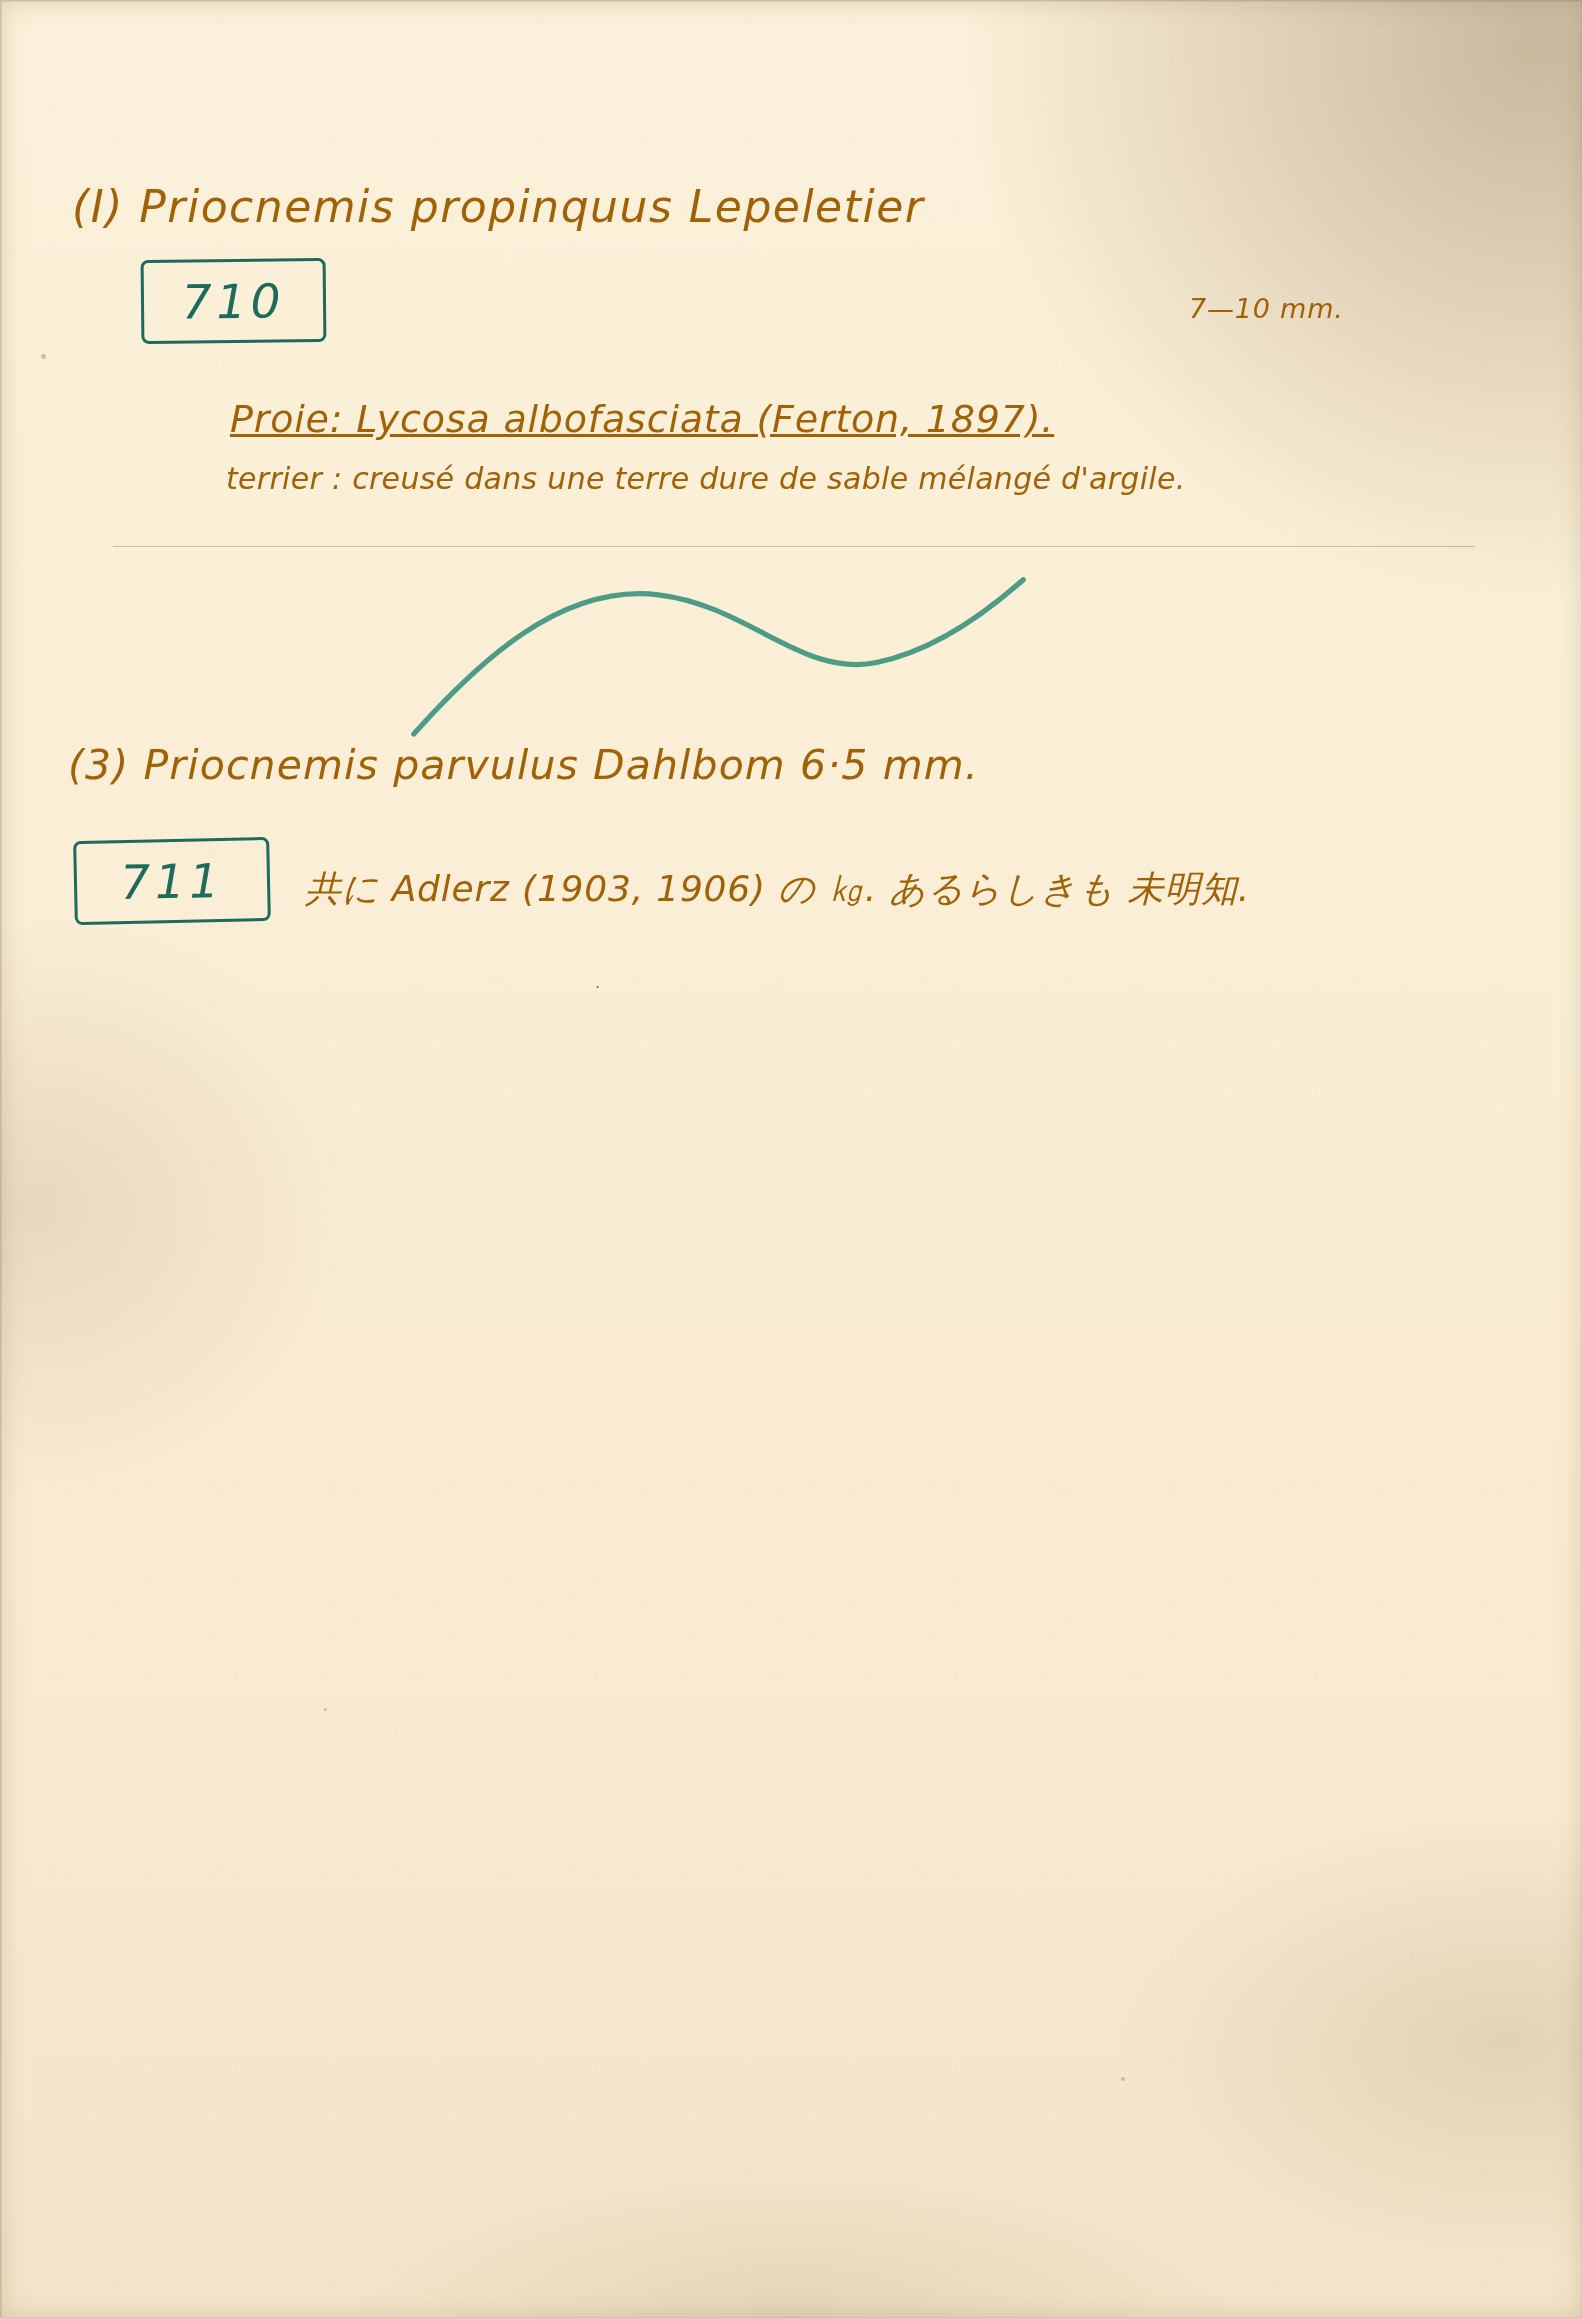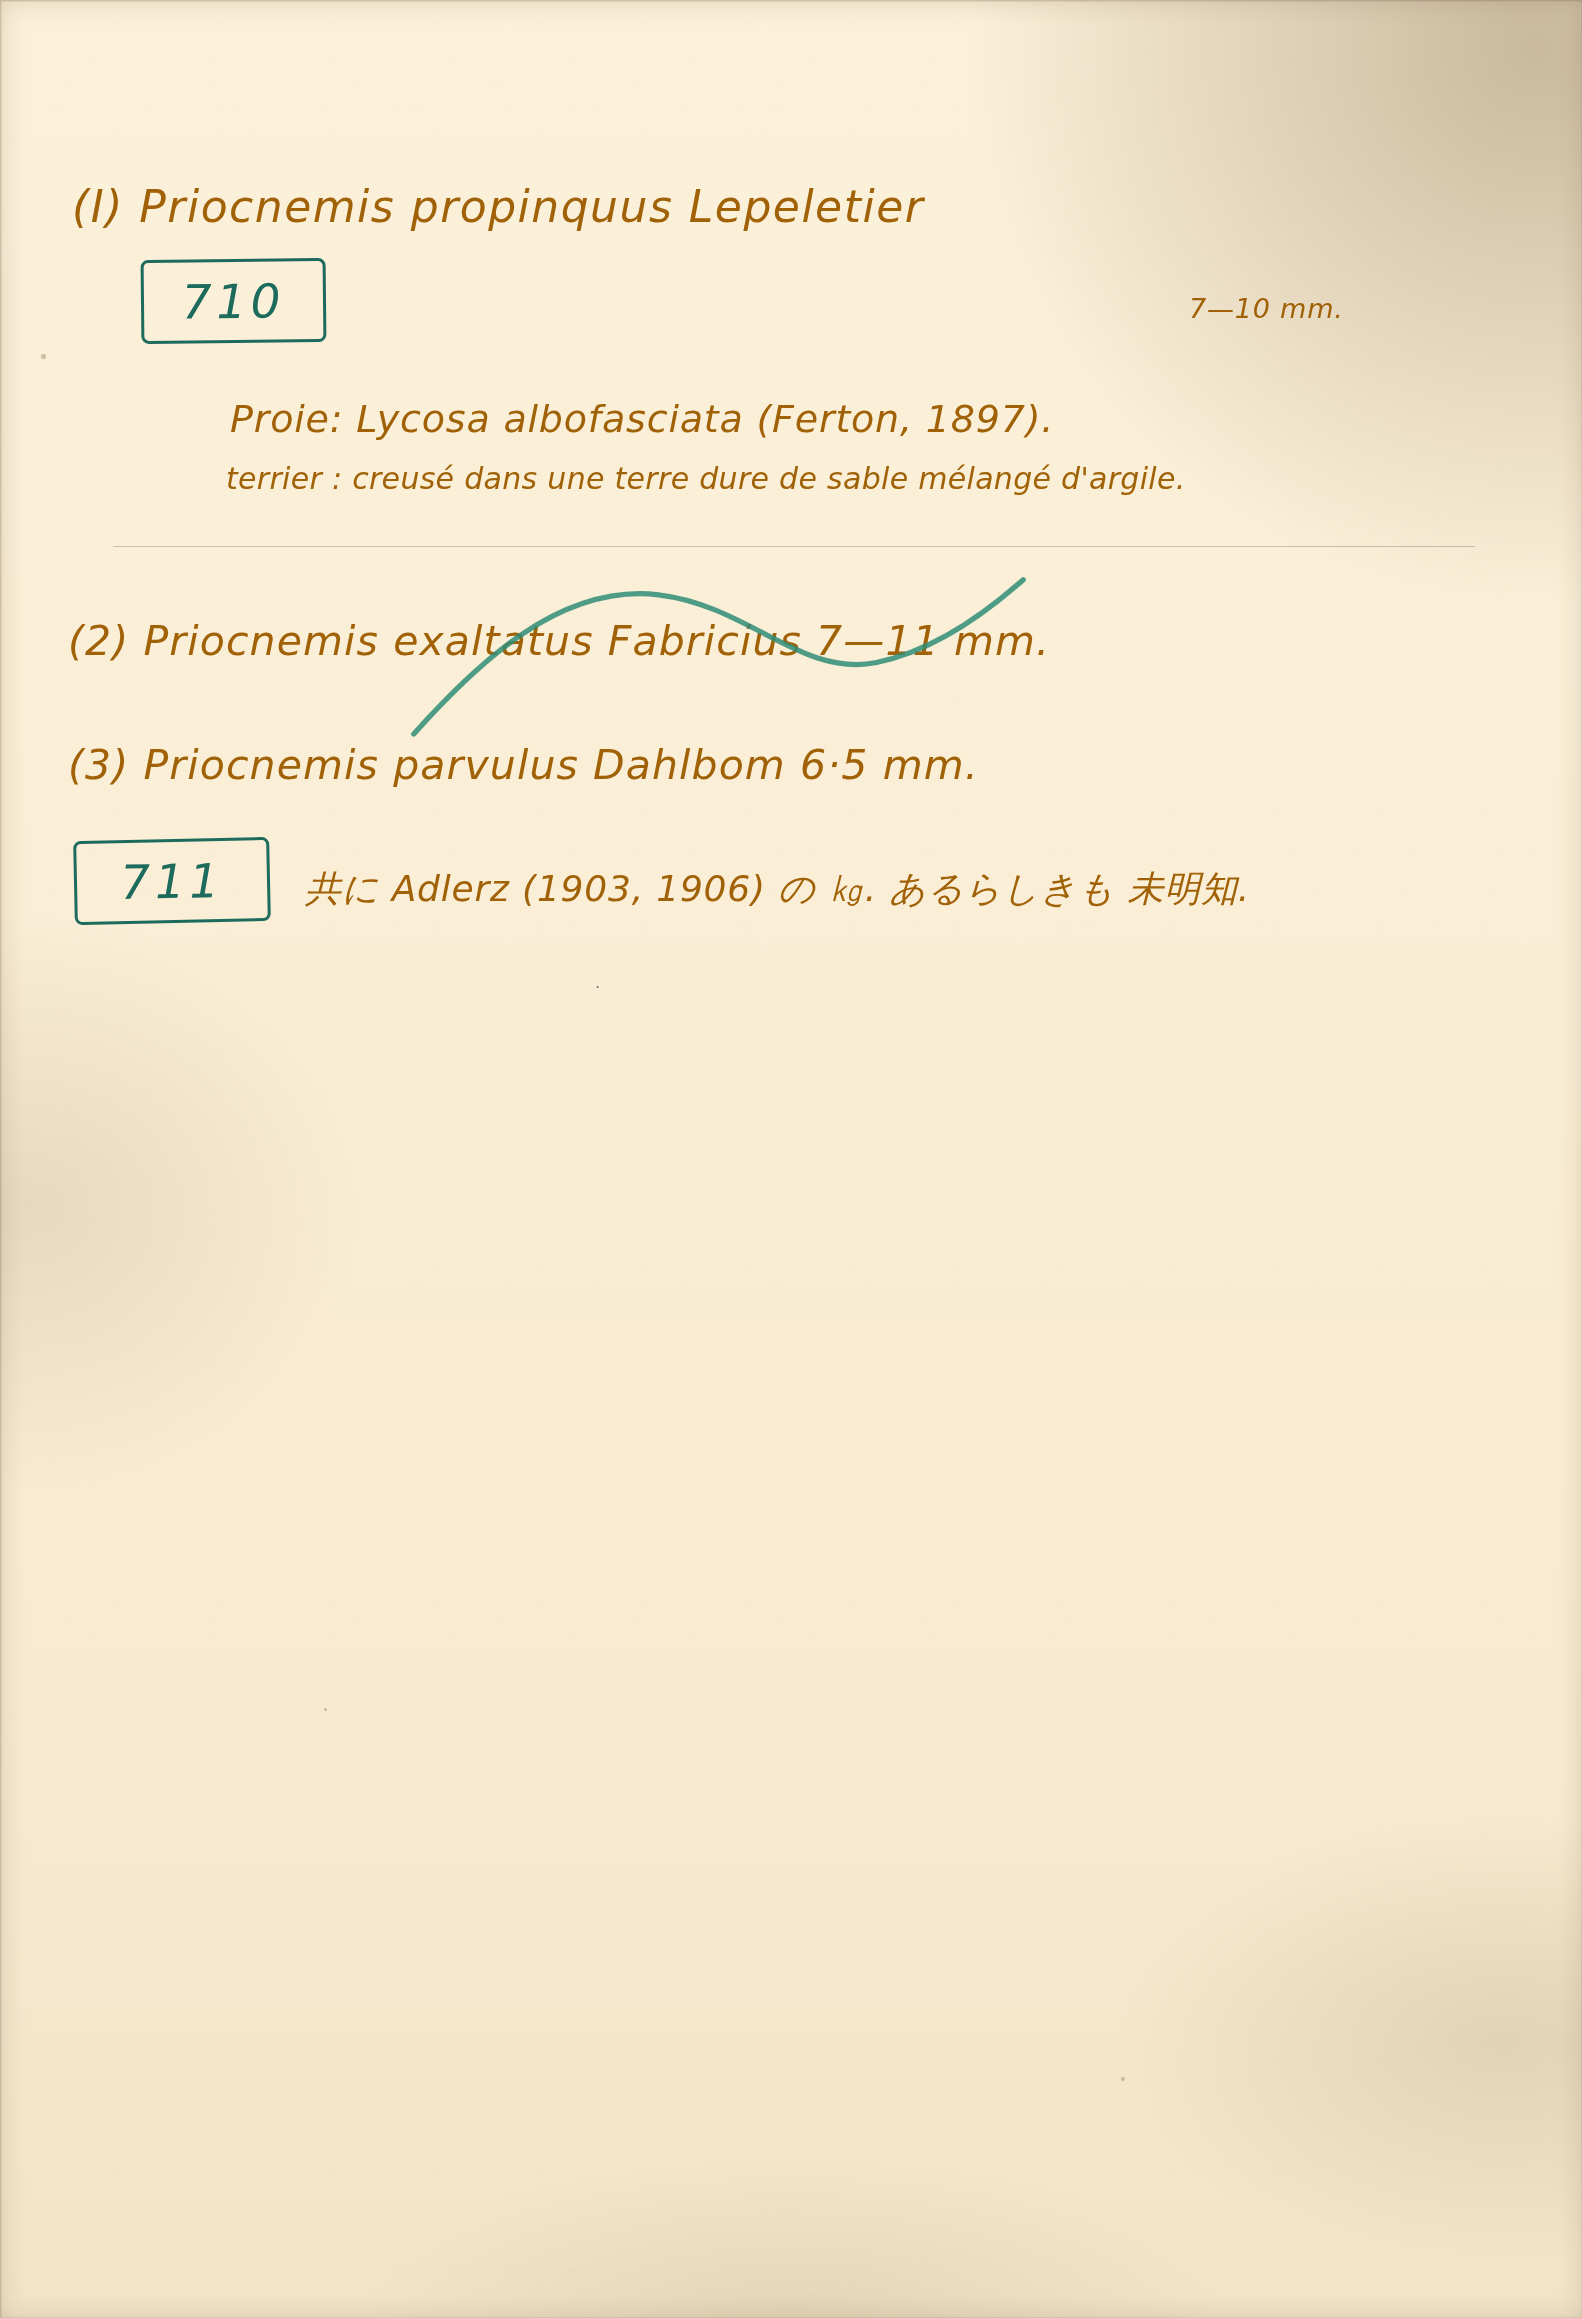--- a/index.html
+++ b/index.html
@@ -70,20 +70,21 @@
   }
   #mm1 {
     left: 1189px; top: 293px;
     font-size: 27px;
     letter-spacing: 0.8px;
   }
   #proie {
     left: 230px; top: 397px;
     font-size: 38px;
     letter-spacing: 0.8px;
+    text-decoration: underline;
   }
   #terrier {
     left: 226px; top: 461px;
     font-size: 30px;
     letter-spacing: 0.3px;
   }
   #line2 {
     left: 68px; top: 617px;
     font-size: 41px;
     letter-spacing: 1.1px;
@@ -161,21 +162,20 @@
   <div class="boxnum" id="box710">710</div>
 
   <div class="ink hand" id="mm1">7—10 mm.</div>
 
   <div class="ink hand" id="proie">Proie: Lycosa albofasciata (Ferton, 1897).</div>
 
   <div class="ink hand" id="terrier">terrier : creusé dans une terre dure de sable mélangé d'argile.</div>
 
   <div id="divider"></div>
 
-  <div class="ink hand" id="line2">(2) Priocnemis exaltatus Fabricius  7—11 mm.</div>
 
   <svg id="greencurve" viewBox="0 0 820 220">
     <path d="M5 215 C 90 120, 200 15, 330 30 C 450 44, 520 140, 620 120 C 700 104, 770 50, 815 10" fill="none" stroke="#2f8d77" stroke-width="7" stroke-linecap="round" opacity="0.85"></path>
   </svg>
 
   <div class="ink hand" id="line3">(3) Priocnemis parvulus Dahlbom  6·5 mm.</div>
 
   <div class="boxnum" id="box711">711</div>
 
   <div class="ink hand" id="jpnote">共に Adlerz (1903, 1906) の ㎏. あるらしきも 未明知.</div>

